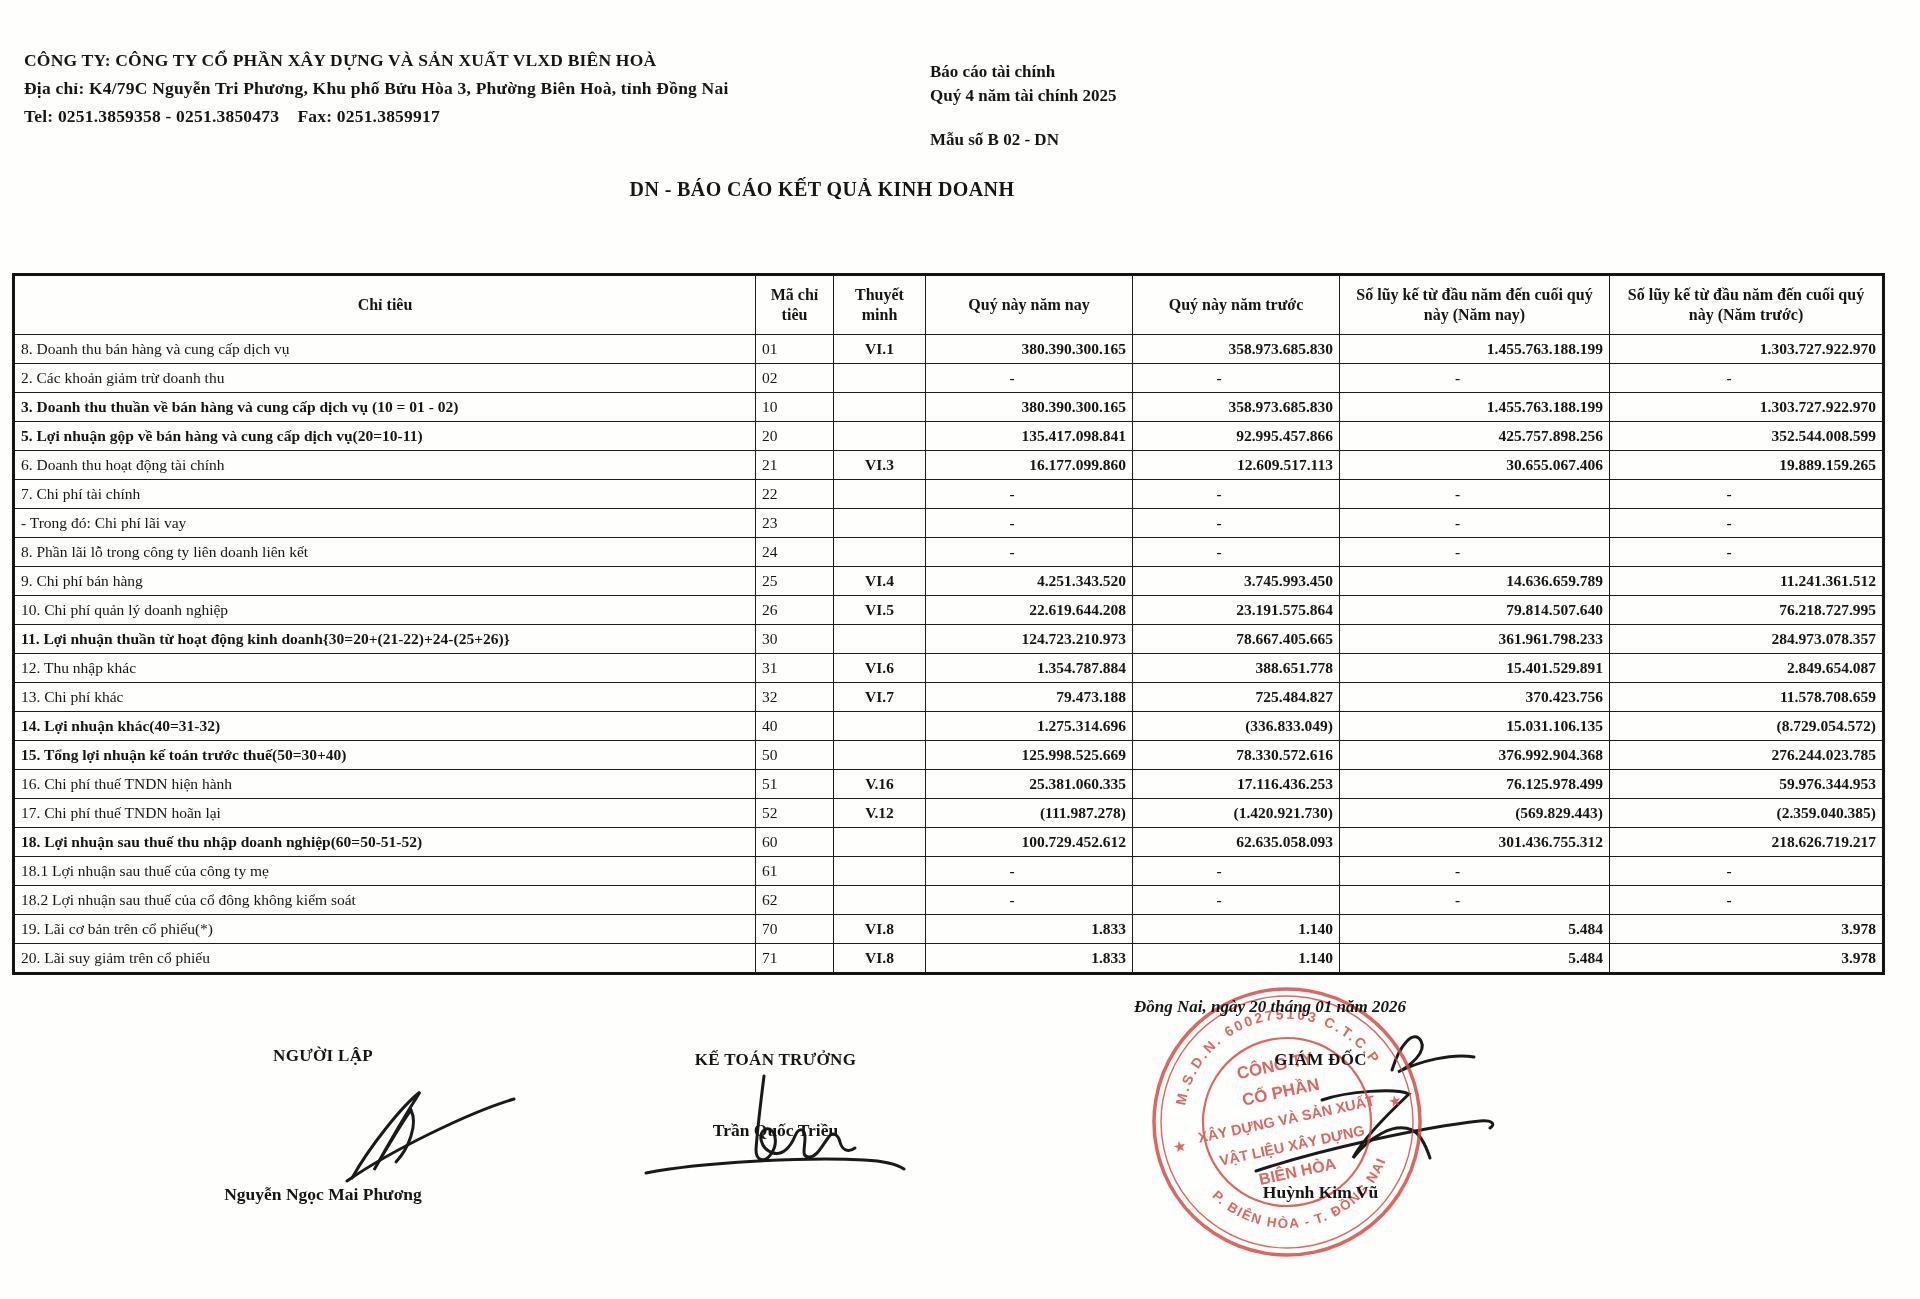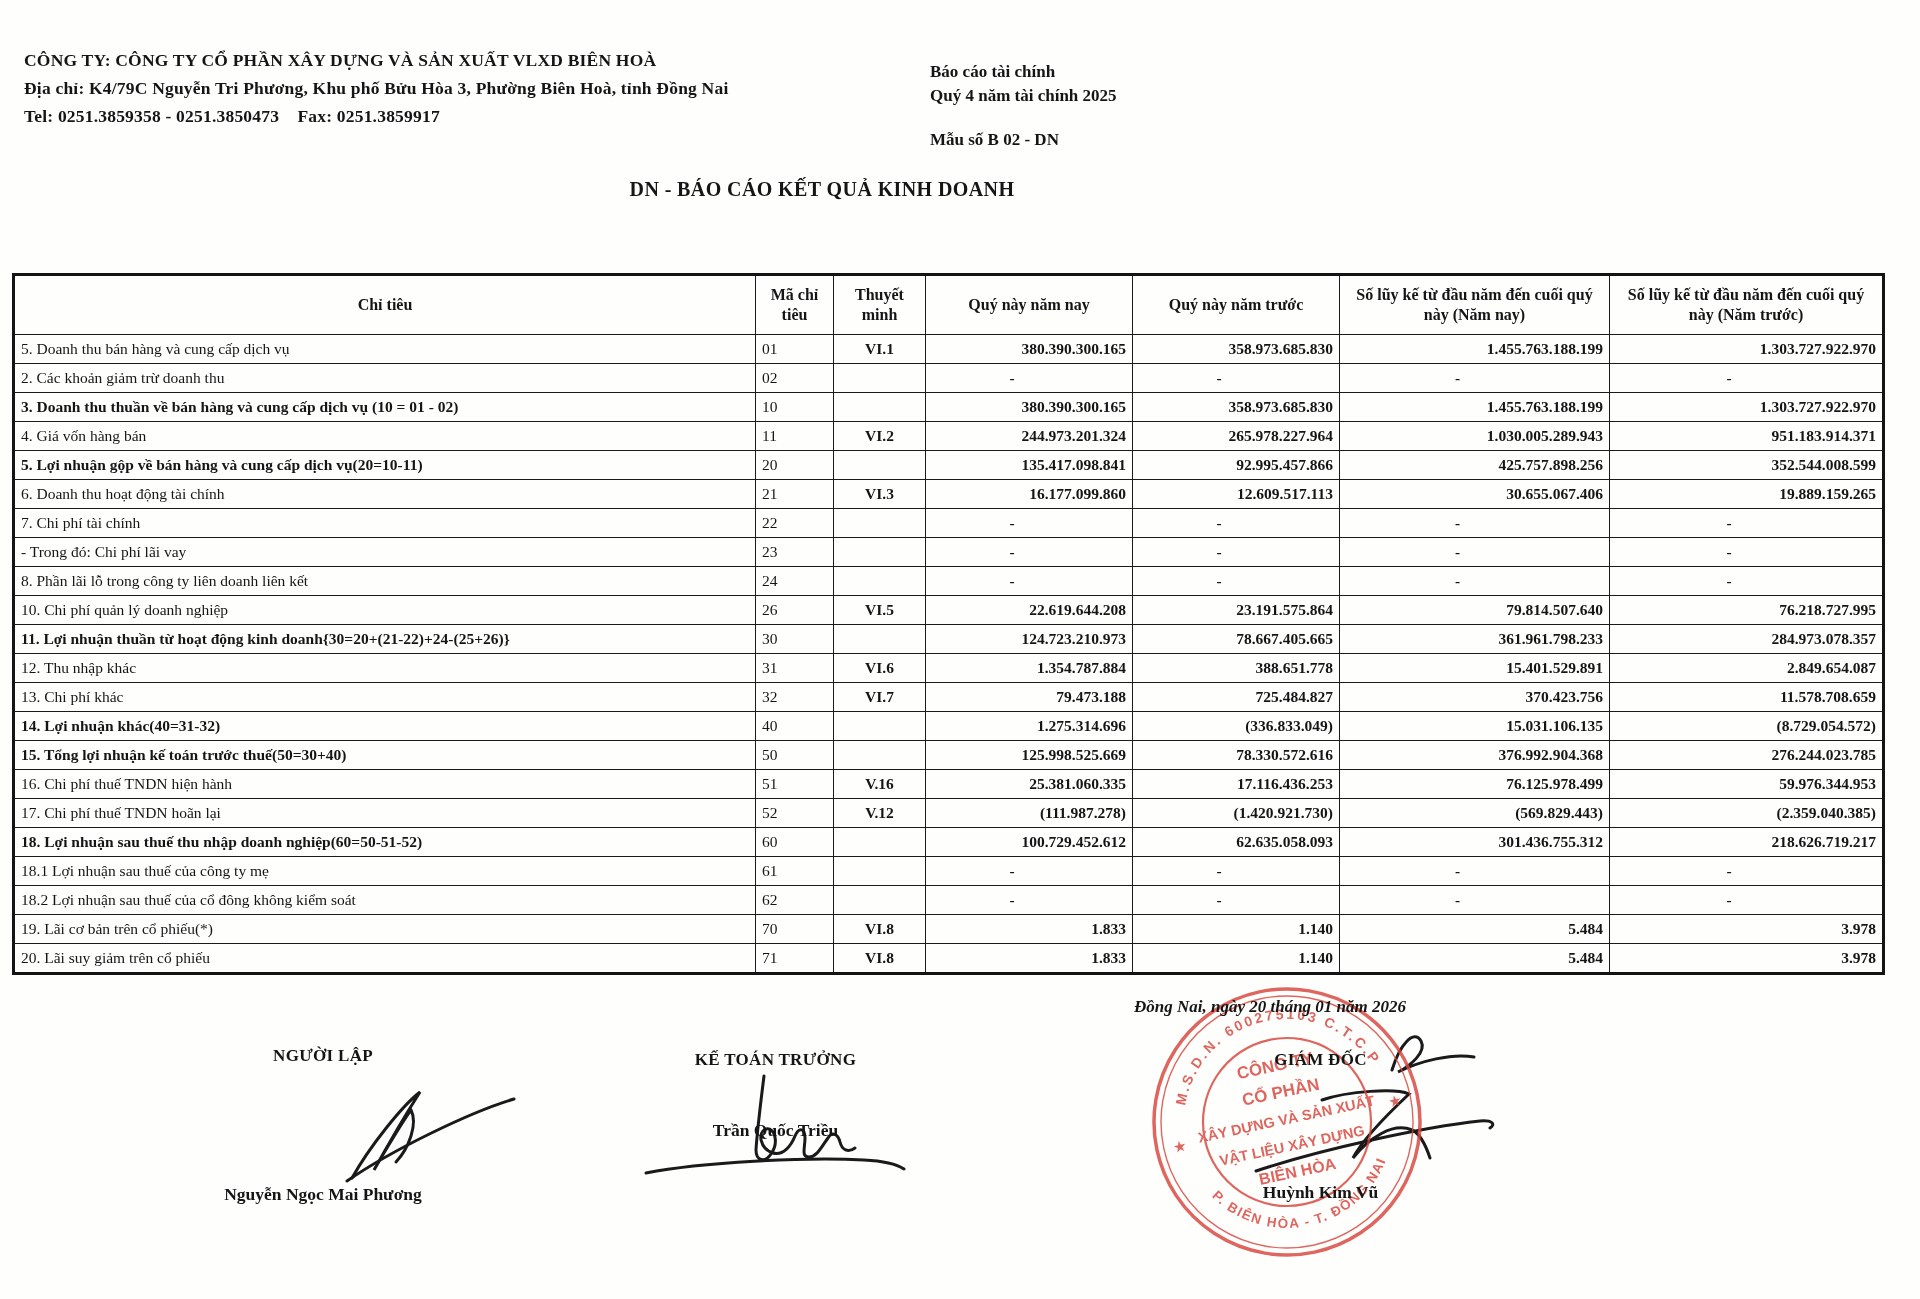--- a/index.html
+++ b/index.html
@@ -73,21 +73,21 @@
       <th>Mã chỉ tiêu</th>
       <th>Thuyết minh</th>
       <th>Quý này năm nay</th>
       <th>Quý này năm trước</th>
       <th>Số lũy kế từ đầu năm đến cuối quý này (Năm nay)</th>
       <th>Số lũy kế từ đầu năm đến cuối quý này (Năm trước)</th>
     </tr>
   </thead>
   <tbody>
       <tr>
-        <td class="c-label">5. Doanh thu bán hàng và cung cấp dịch vụ</td>
+        <td class="c-label">8. Doanh thu bán hàng và cung cấp dịch vụ</td>
         <td class="c-code">01</td>
         <td class="c-note">VI.1</td>
         <td class="c-num">380.390.300.165</td>
         <td class="c-num">358.973.685.830</td>
         <td class="c-num">1.455.763.188.199</td>
         <td class="c-num">1.303.727.922.970</td>
       </tr>
       <tr>
         <td class="c-label">2. Các khoản giảm trừ doanh thu</td>
         <td class="c-code">02</td>
@@ -98,29 +98,20 @@
         <td class="c-num dash">-</td>
       </tr>
       <tr class="bold-row">
         <td class="c-label">3. Doanh thu thuần về bán hàng và cung cấp dịch vụ (10 = 01 - 02)</td>
         <td class="c-code">10</td>
         <td class="c-note"></td>
         <td class="c-num">380.390.300.165</td>
         <td class="c-num">358.973.685.830</td>
         <td class="c-num">1.455.763.188.199</td>
         <td class="c-num">1.303.727.922.970</td>
-      </tr>
-      <tr>
-        <td class="c-label">4. Giá vốn hàng bán</td>
-        <td class="c-code">11</td>
-        <td class="c-note">VI.2</td>
-        <td class="c-num">244.973.201.324</td>
-        <td class="c-num">265.978.227.964</td>
-        <td class="c-num">1.030.005.289.943</td>
-        <td class="c-num">951.183.914.371</td>
       </tr>
       <tr class="bold-row">
         <td class="c-label">5. Lợi nhuận gộp về bán hàng và cung cấp dịch vụ(20=10-11)</td>
         <td class="c-code">20</td>
         <td class="c-note"></td>
         <td class="c-num">135.417.098.841</td>
         <td class="c-num">92.995.457.866</td>
         <td class="c-num">425.757.898.256</td>
         <td class="c-num">352.544.008.599</td>
       </tr>
@@ -152,20 +143,29 @@
         <td class="c-num dash">-</td>
       </tr>
       <tr>
         <td class="c-label">8. Phần lãi lỗ trong công ty liên doanh liên kết</td>
         <td class="c-code">24</td>
         <td class="c-note"></td>
         <td class="c-num dash">-</td>
         <td class="c-num dash">-</td>
         <td class="c-num dash">-</td>
         <td class="c-num dash">-</td>
+      </tr>
+      <tr>
+        <td class="c-label">9. Chi phí bán hàng</td>
+        <td class="c-code">25</td>
+        <td class="c-note">VI.4</td>
+        <td class="c-num">4.251.343.520</td>
+        <td class="c-num">3.745.993.450</td>
+        <td class="c-num">14.636.659.789</td>
+        <td class="c-num">11.241.361.512</td>
       </tr>
       <tr>
         <td class="c-label">10. Chi phí quản lý doanh nghiệp</td>
         <td class="c-code">26</td>
         <td class="c-note">VI.5</td>
         <td class="c-num">22.619.644.208</td>
         <td class="c-num">23.191.575.864</td>
         <td class="c-num">79.814.507.640</td>
         <td class="c-num">76.218.727.995</td>
       </tr>

